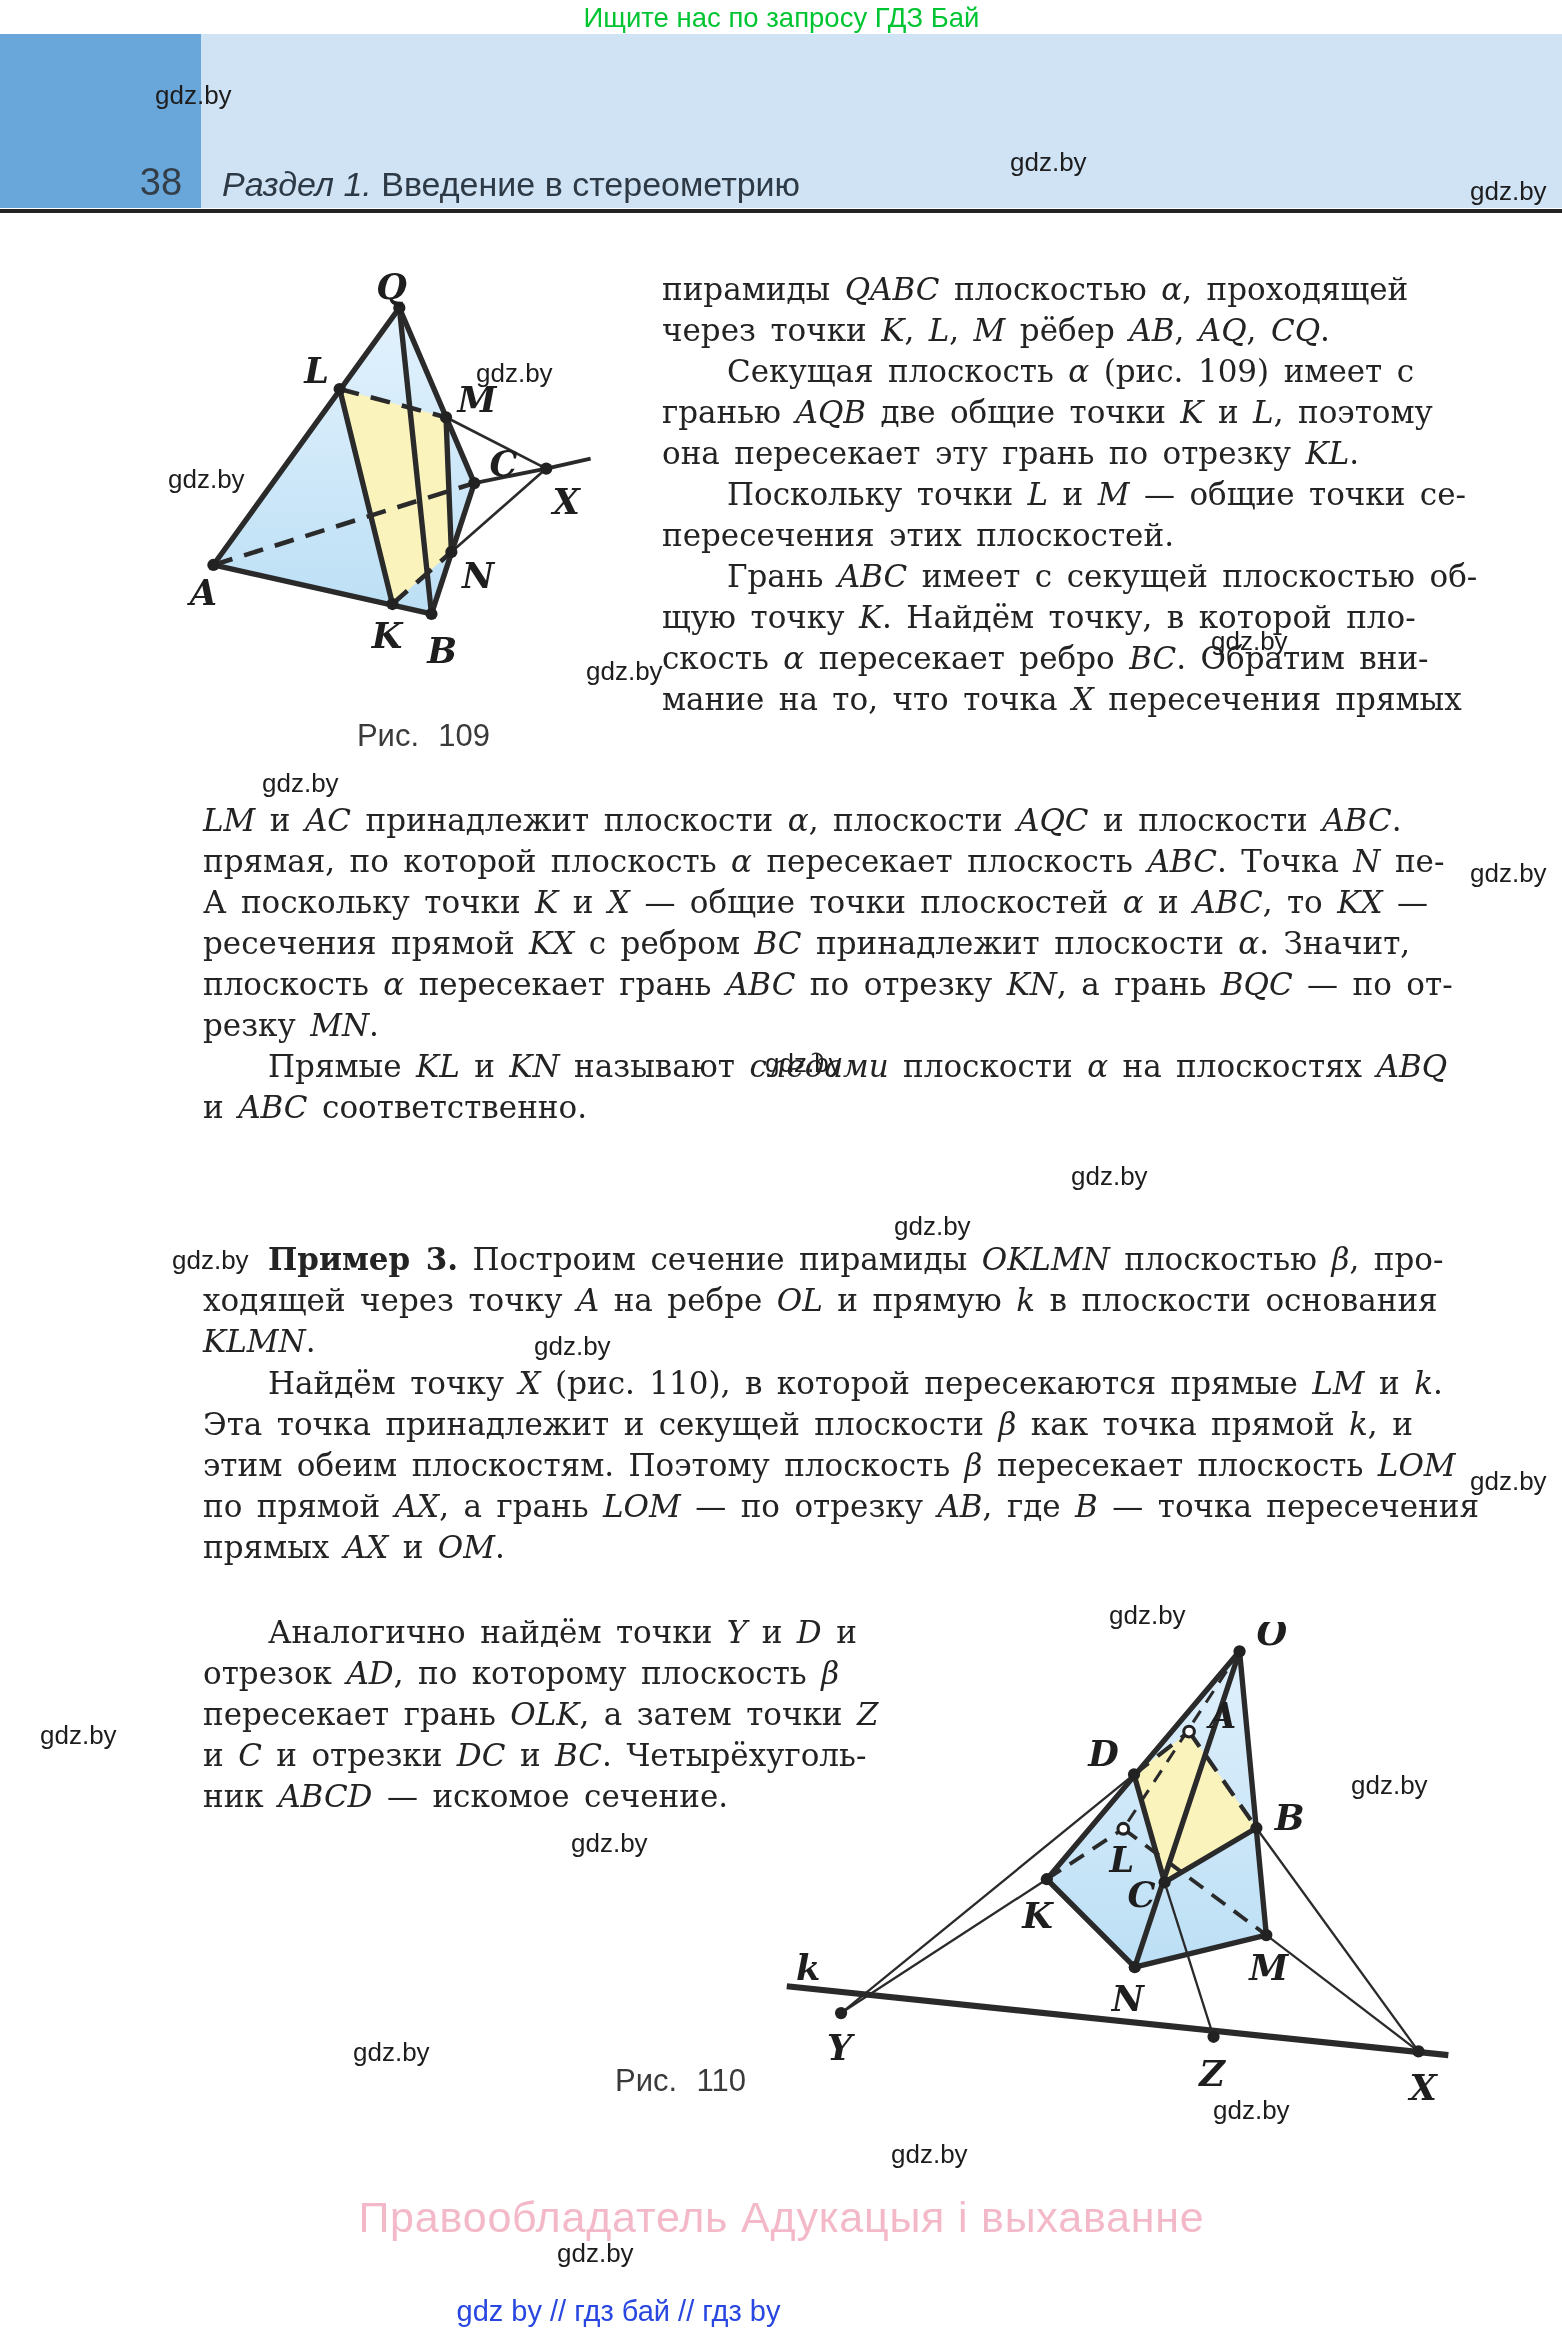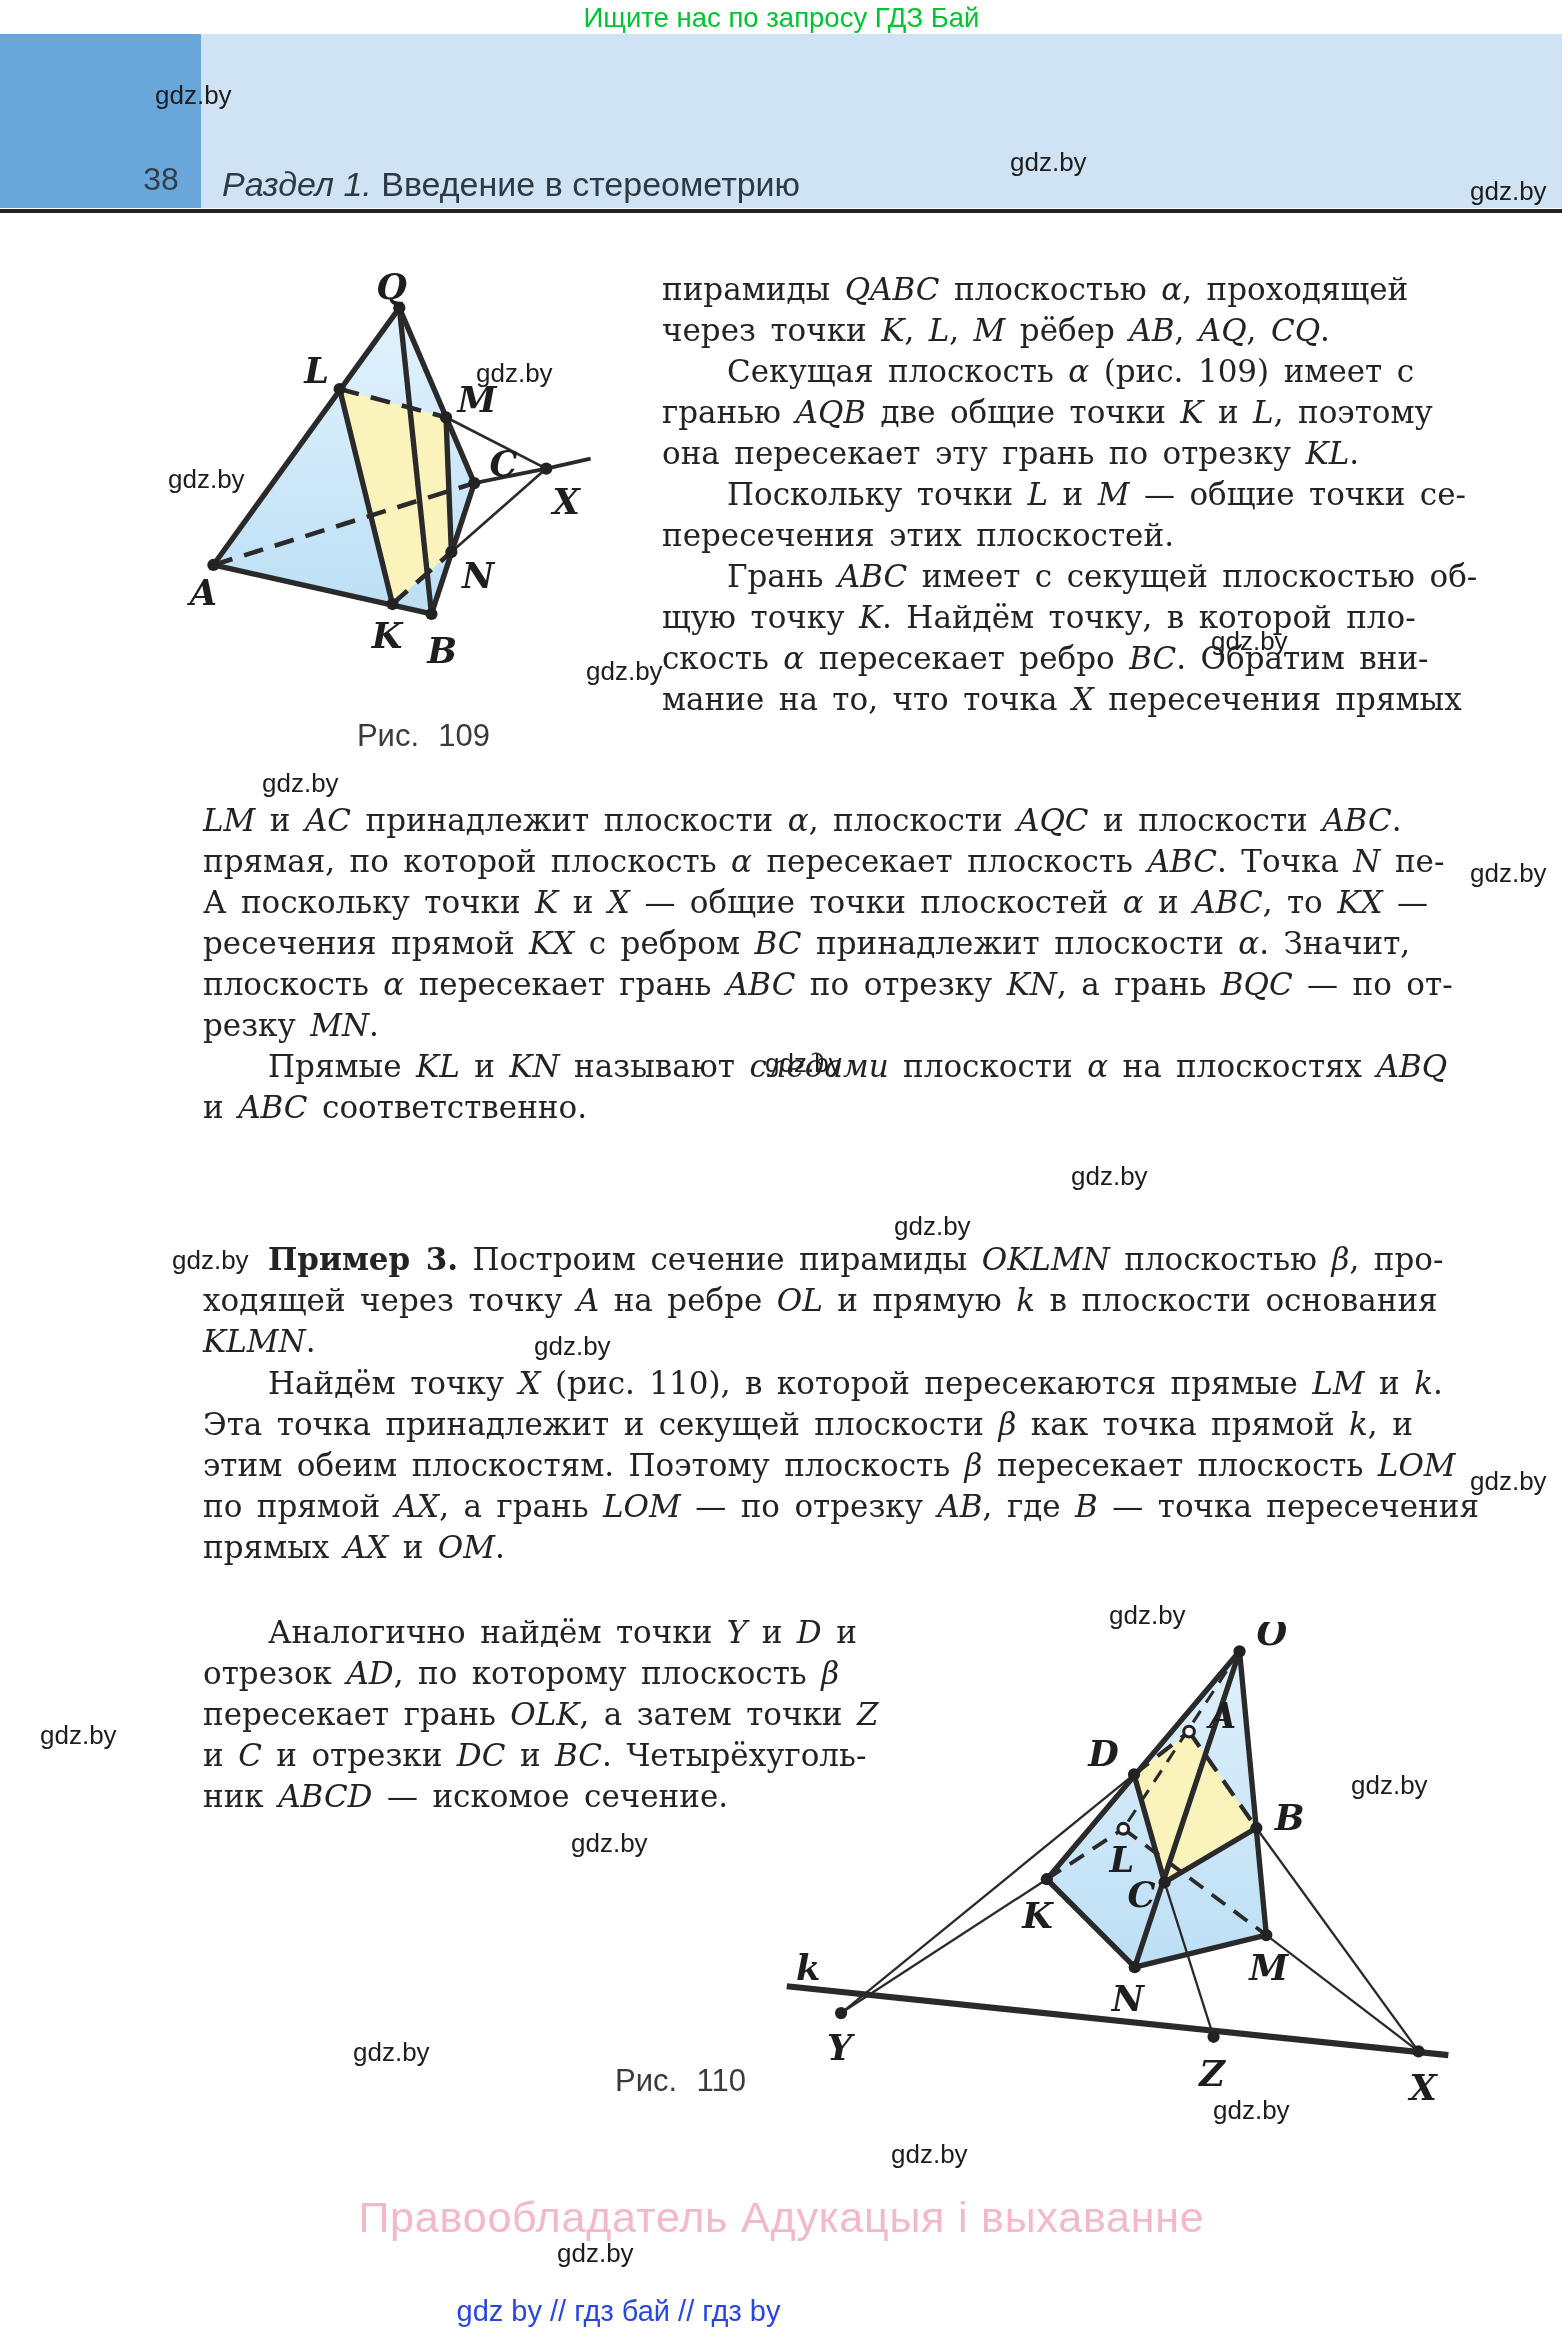--- a/index.html
+++ b/index.html
@@ -6,21 +6,21 @@
   body{width:1563px;height:2330px;position:relative;background:#ffffff;
        font-family:"DejaVu Serif",serif;color:#232323;overflow:hidden;}
   .abs{position:absolute;}
   
   .promo{position:absolute;left:0;top:1.5px;width:1563px;text-align:center;
          font-family:"Liberation Sans",sans-serif;font-size:27.5px;color:#00c532;}
   .band{position:absolute;left:0;top:34px;width:1563px;height:174px;background:#cfe3f5;}
   .band-dark{position:absolute;left:0;top:0;width:201px;height:174px;background:#69a7db;}
   .band-rule{position:absolute;left:0;top:209px;width:1563px;height:3.8px;background:#222;}
   .pagenum{position:absolute;left:121px;top:161px;width:80px;text-align:center;
-           font-family:"Liberation Sans",sans-serif;font-size:32px;color:#333e49;}
+           font-family:"Liberation Sans",sans-serif;font-size:38px;color:#333e49;}
   .sectitle{position:absolute;left:222px;top:165px;white-space:nowrap;
             font-family:"Liberation Sans",sans-serif;font-size:34px;color:#2d3944;}
   .sectitle .it{font-style:italic;}
   
   .wm{position:absolute;font-family:"Liberation Sans",sans-serif;font-size:26px;
       color:#1d1d1d;white-space:nowrap;}
   
   .tblock{position:absolute;}
   .line{height:41px;line-height:41px;white-space:nowrap;font-size:31px;word-spacing:4.6px;}
   .indent{padding-left:65px;}

